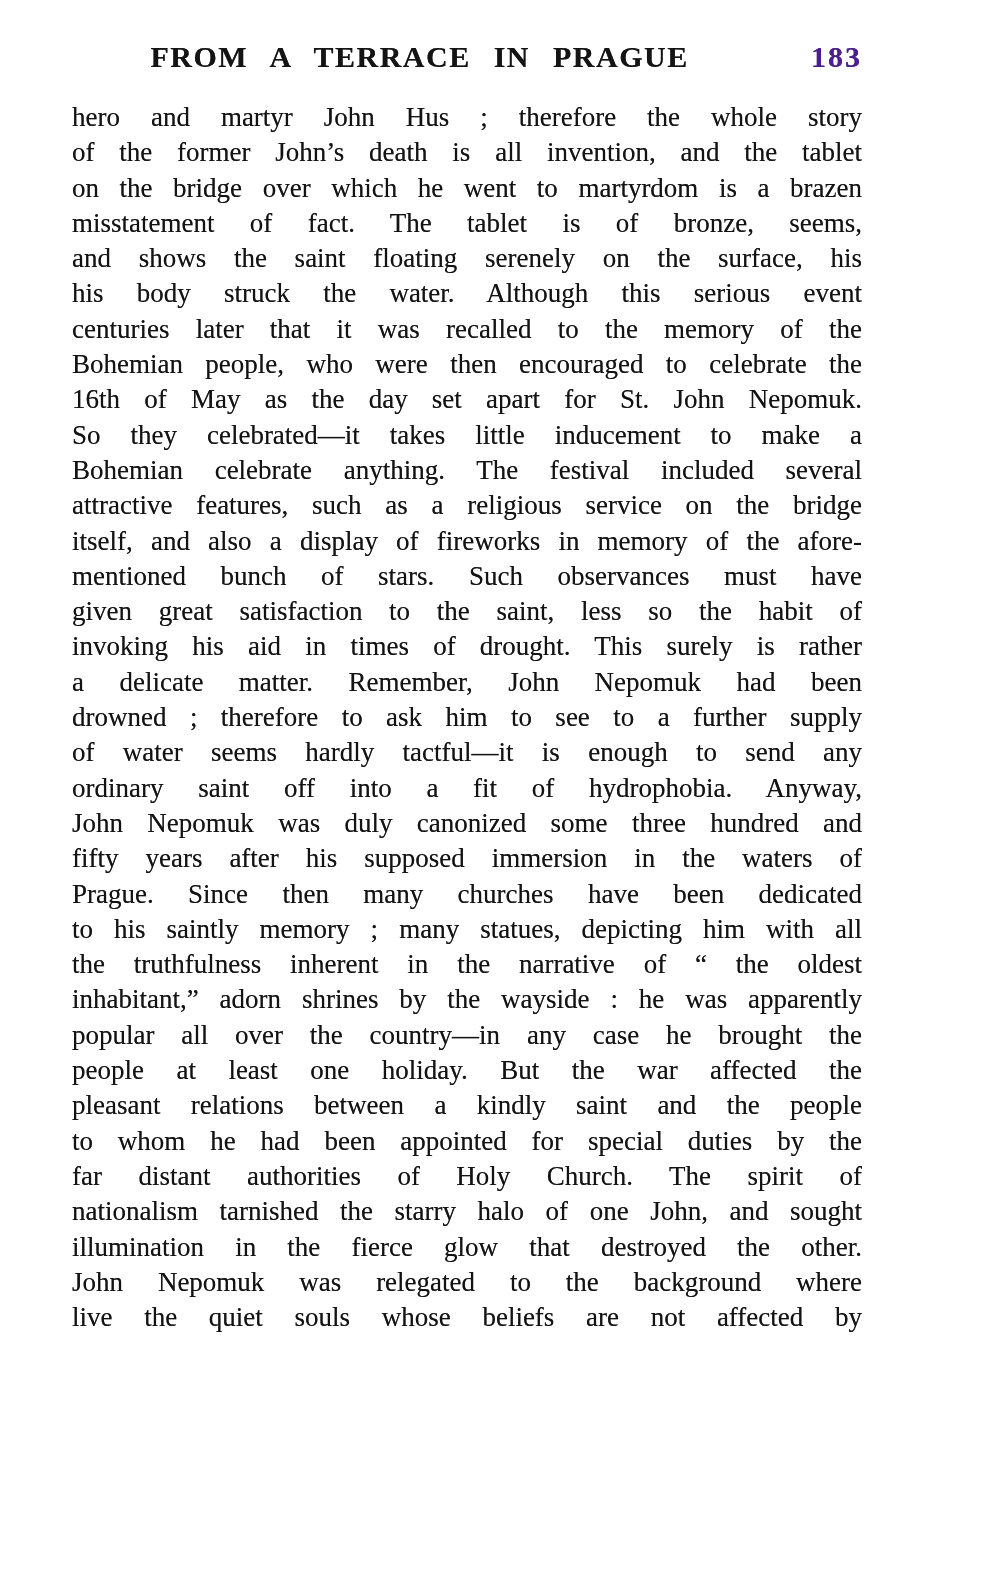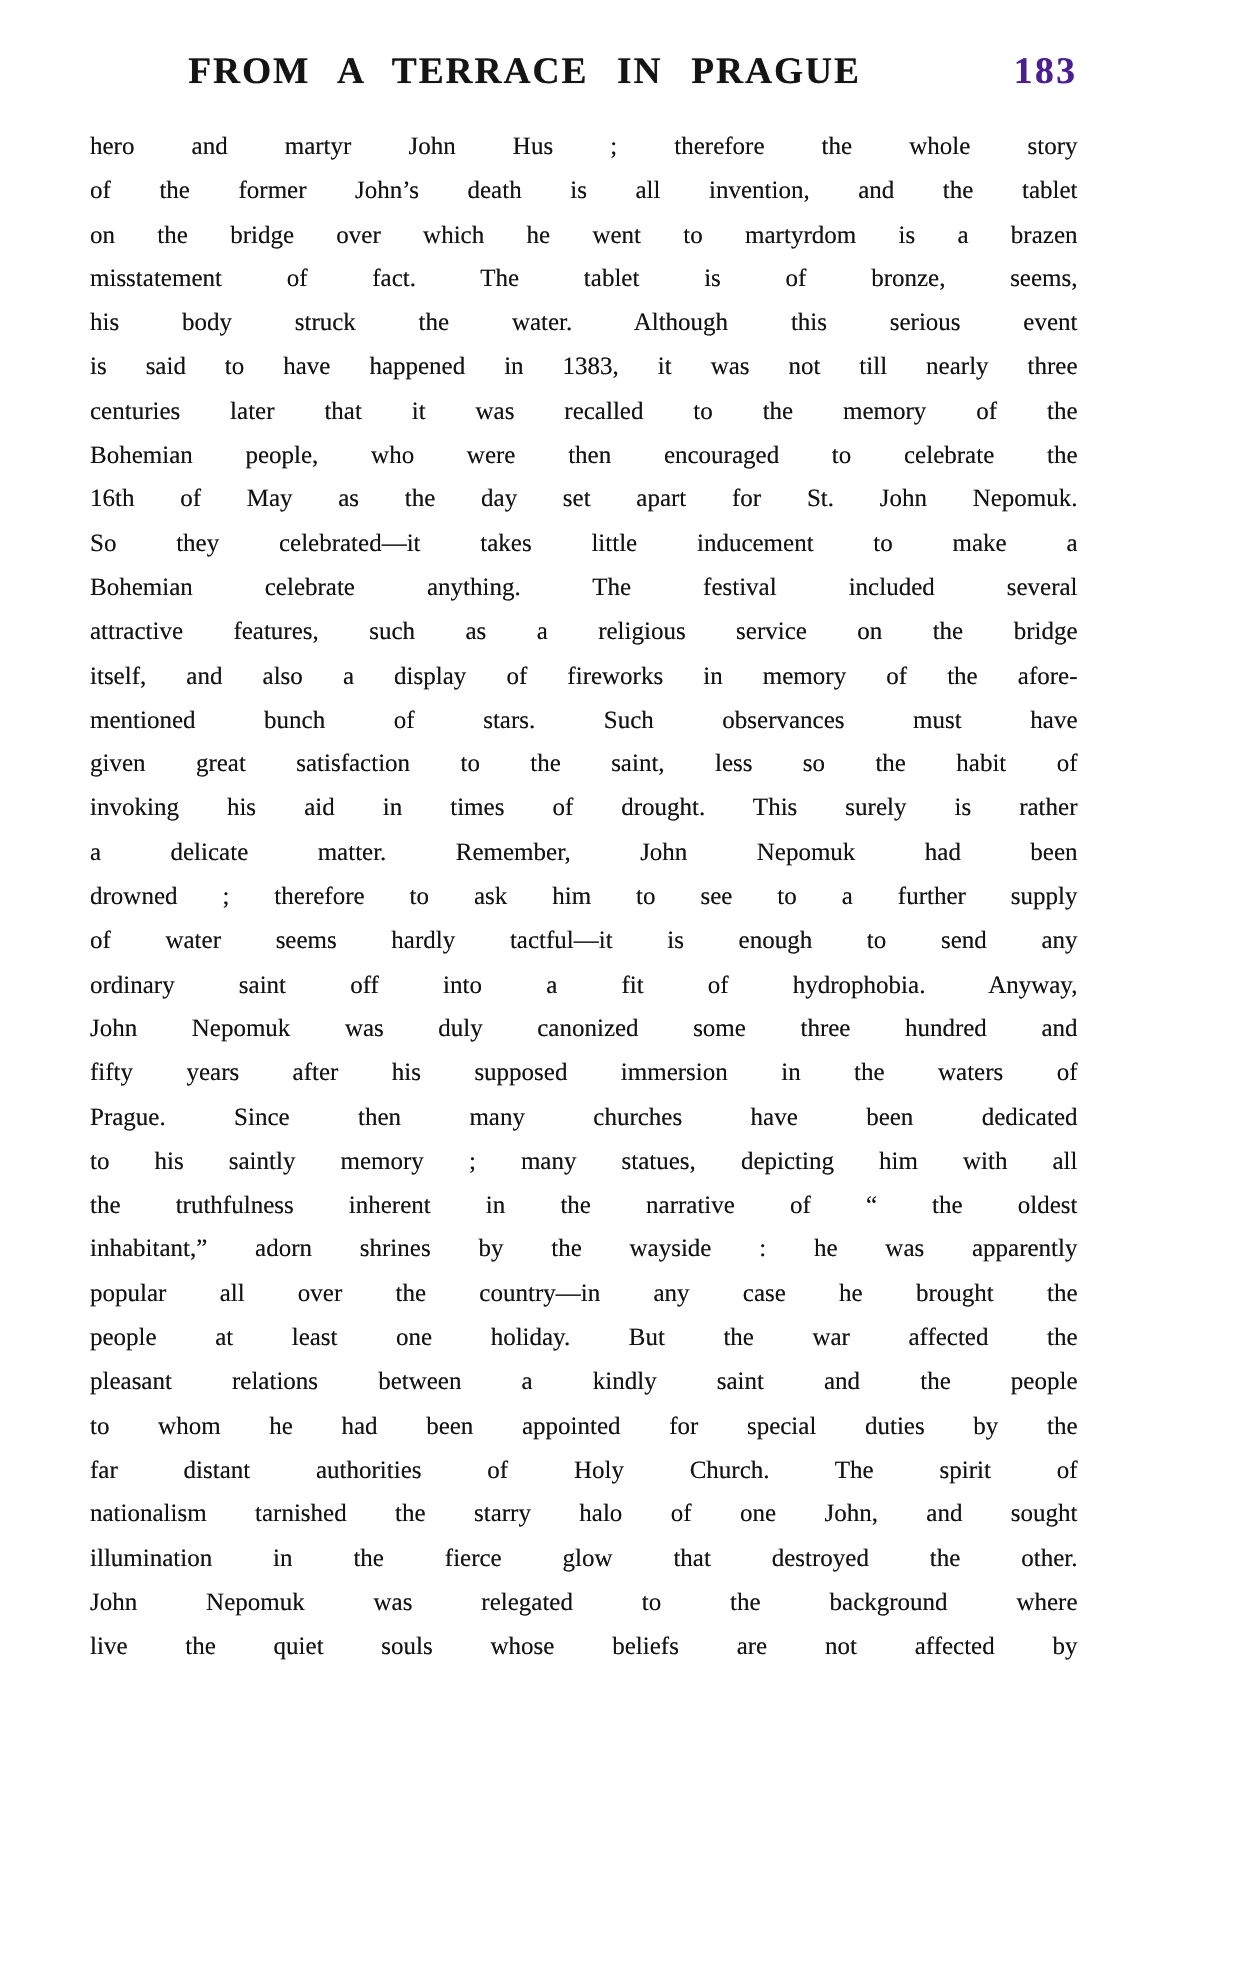--- a/index.html
+++ b/index.html
@@ -49,21 +49,21 @@
     right: 0;
     top: 0;
     font-size: 30px;
     font-weight: bold;
     letter-spacing: 2px;
     color: #4c1d95;
     text-shadow: 0 0 0.6px rgba(0,0,0,0.65);
   }
 
   .body-text {
-    font-size: 20px;
+    font-size: 27px;
     line-height: 35.3px;
   }
 
   .text-line {
     height: 35.3px;
     text-align: justify;
     text-align-last: justify;
     white-space: nowrap;
     text-shadow: 0 0 0.5px rgba(0,0,0,0.55);
   }
@@ -75,22 +75,22 @@
   <div class="text-block">
     <div class="page-header">
       <span class="running-title">FROM A TERRACE IN PRAGUE</span>
       <span class="page-number">183</span>
     </div>
     <div class="body-text">
         <div class="text-line">hero and martyr John Hus ; therefore the whole story</div>
         <div class="text-line">of the former John’s death is all invention, and the tablet</div>
         <div class="text-line">on the bridge over which he went to martyrdom is a brazen</div>
         <div class="text-line">misstatement of fact. The tablet is of bronze, seems,</div>
+        <div class="text-line">and shows the saint floating serenely on the surface, his</div>
         <div class="text-line">his body struck the water. Although this serious event</div>
-        <div class="text-line">is said to have happened in 1383, it was not till nearly three</div>
         <div class="text-line">centuries later that it was recalled to the memory of the</div>
         <div class="text-line">Bohemian people, who were then encouraged to celebrate the</div>
         <div class="text-line">16th of May as the day set apart for St. John Nepomuk.</div>
         <div class="text-line">So they celebrated—it takes little inducement to make a</div>
         <div class="text-line">Bohemian celebrate anything. The festival included several</div>
         <div class="text-line">attractive features, such as a religious service on the bridge</div>
         <div class="text-line">itself, and also a display of fireworks in memory of the afore-</div>
         <div class="text-line">mentioned bunch of stars. Such observances must have</div>
         <div class="text-line">given great satisfaction to the saint, less so the habit of</div>
         <div class="text-line">invoking his aid in times of drought. This surely is rather</div>

